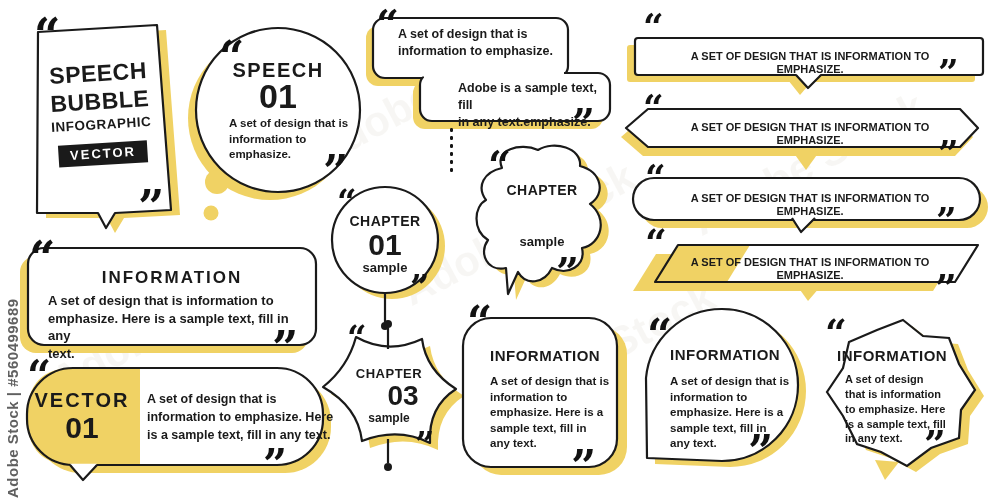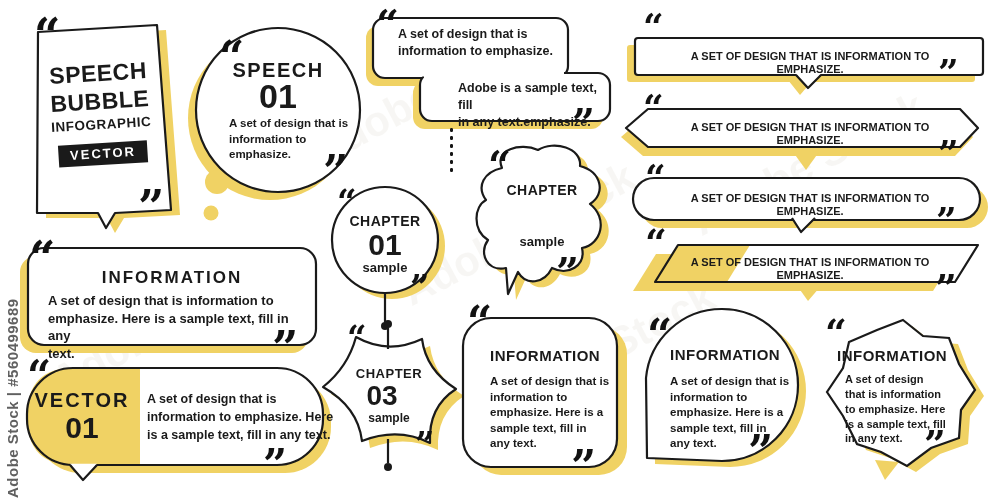--- a/index.html
+++ b/index.html
@@ -194,21 +194,21 @@
       <path d="M5,72 Q30,52 38,22 Q70,40 104,24 Q108,55 138,74 Q110,92 112,128 Q80,112 44,126 Q40,92 5,72 Z" transform="translate(8,7)" fill="#F0D264"></path>
       <path d="M5,72 Q30,52 38,22 Q70,40 104,24 Q108,55 138,74 Q110,92 112,128 Q80,112 44,126 Q40,92 5,72 Z" fill="#fff" stroke="#1a1a1a" stroke-width="2.2" stroke-linejoin="round"></path>
       <circle cx="70" cy="9" r="4" fill="#1a1a1a"></circle>
       <line x1="70" y1="13" x2="70" y2="34" stroke="#1a1a1a" stroke-width="2.2"></line>
       <line x1="70" y1="124" x2="70" y2="148" stroke="#1a1a1a" stroke-width="2.2"></line>
       <circle cx="70" cy="152" r="4" fill="#1a1a1a"></circle>
     </svg>
     <span class="q" style="left:29px;top:5px;font-size:34px;">“</span>
     <span class="q" style="left:97px;top:112px;font-size:34px;">”</span>
     <div class="t c" style="left:11px;top:51px;width:120px;font-size:13px;letter-spacing:.5px;">CHAPTER</div>
-    <div class="t c" style="left:4px;top:64px;width:120px;font-size:28px;">03</div>
+    <div class="t c" style="left:25px;top:64px;width:120px;font-size:28px;">03</div>
     <div class="t c" style="left:11px;top:96px;width:120px;font-size:12px;">sample</div>
   </div>
 
   <div class="bubble" style="left:458px;top:302px;width:190px;height:190px;">
     <svg width="190" height="190">
       <rect x="15" y="24" width="154" height="149" rx="28" fill="#F0D264"></rect>
       <rect x="5" y="16" width="154" height="149" rx="28" fill="#fff" stroke="#1a1a1a" stroke-width="2.2"></rect>
     </svg>
     <span class="q" style="left:9px;top:-1px;font-size:44px;">“</span>
     <span class="q" style="left:113px;top:143px;font-size:44px;">”</span>

